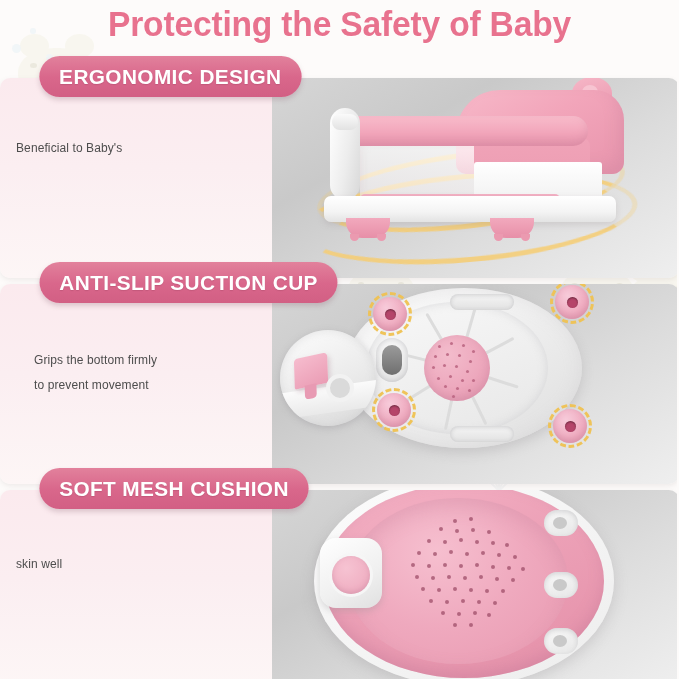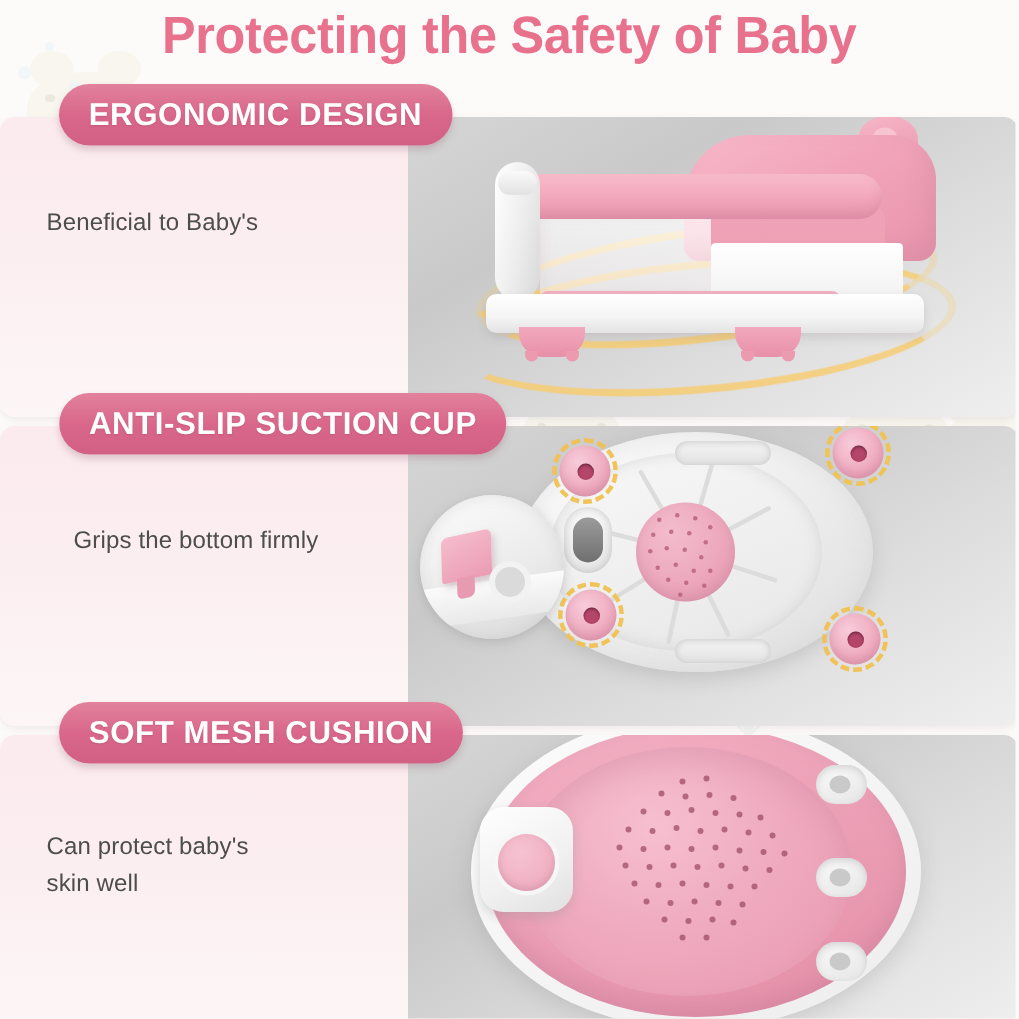--- a/index.html
+++ b/index.html
@@ -67,22 +67,22 @@
   .panel .left{
     width:272px;flex:0 0 272px;height:100%;
     background:linear-gradient(180deg,#fbeaee 0%,#fbeef1 45%,#fdf6f6 100%);
     position:relative;
   }
   .panel .right{
     flex:1;height:100%;position:relative;overflow:hidden;
     background:linear-gradient(150deg,#d6d6d6 0%,#c9c9c9 30%,#dcdcdc 62%,#efefef 100%);
   }
   .desc{
-    position:absolute;left:31px;right:16px;
-    font-size:16px;line-height:25px;color:#4d4d4d;
+    position:absolute;left:16px;right:16px;
+    font-size:12px;line-height:25px;color:#4d4d4d;
     letter-spacing:.1px;
   }
 
   
   .badge{
     position:absolute;z-index:6;left:38px;top:0;
     height:41px;border-radius:21px;
     background:linear-gradient(180deg,#e2819c 0%,#d9678b 52%,#d25f84 100%);
     color:#fff;font-size:21px;font-weight:bold;letter-spacing:.4px;
     display:flex;align-items:center;justify-content:center;
@@ -411,20 +411,21 @@
       </div>
     </div>
     <div class="badge">ERGONOMIC DESIGN</div>
   </div>
 
   <div class="panel" style="top:262px;height:200px;">
     <div class="card">
       <div class="left">
         <div class="desc" style="top:64px;margin-left:18px;">
           <div>Grips the bottom firmly</div>
+          <div>to prevent movement</div>
         </div>
       </div>
       <div class="right">
         <div class="art">
           <div class="tub2">
             <div class="tub2-inner">
               <div class="spoke" style="transform:rotate(12deg);"></div>
               <div class="spoke" style="transform:rotate(58deg);"></div>
               <div class="spoke" style="transform:rotate(104deg);"></div>
               <div class="spoke" style="transform:rotate(150deg);"></div>
@@ -489,21 +490,20 @@
         </div>
       </div>
     </div>
     <div class="badge">ANTI-SLIP SUCTION CUP</div>
   </div>
 
   <div class="panel" style="top:468px;height:196px;">
     <div class="card">
       <div class="left">
         <div class="desc" style="top:62px;">
-          <div>Can protect baby's</div>
           <div>skin well</div>
         </div>
       </div>
       <div class="right">
         <div class="art">
           <div class="tub3">
             <div class="tub3-rim"></div>
 
             <div class="tub3-bowl"></div>
             <div class="meshdots">

